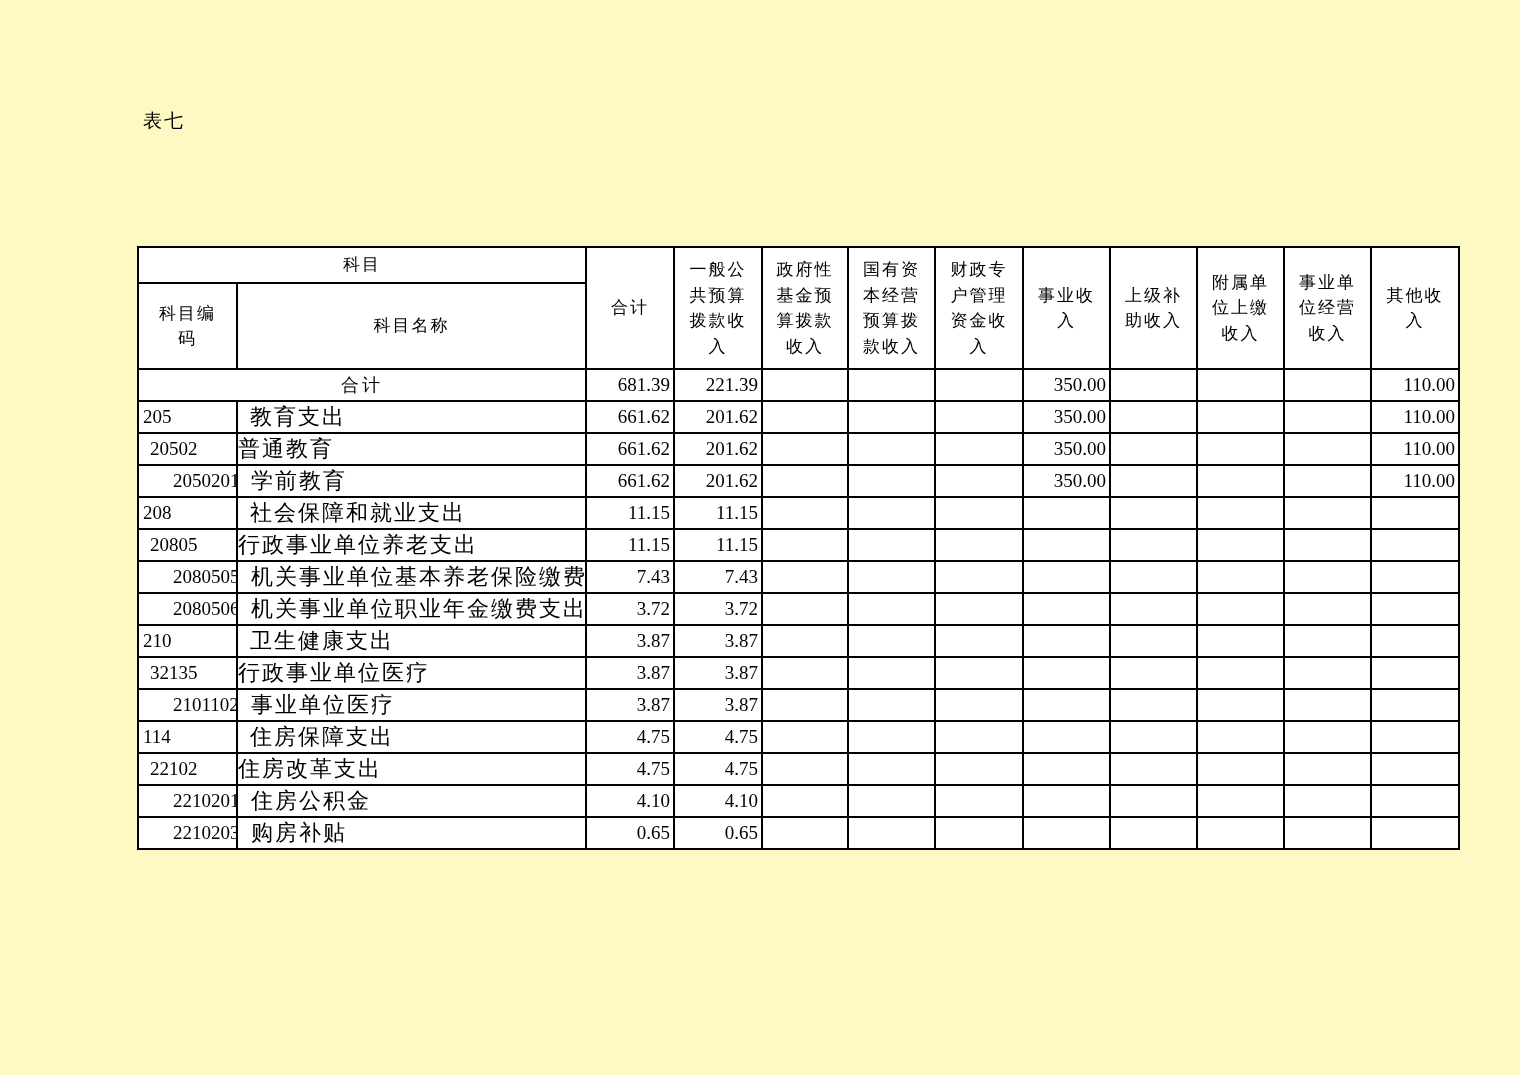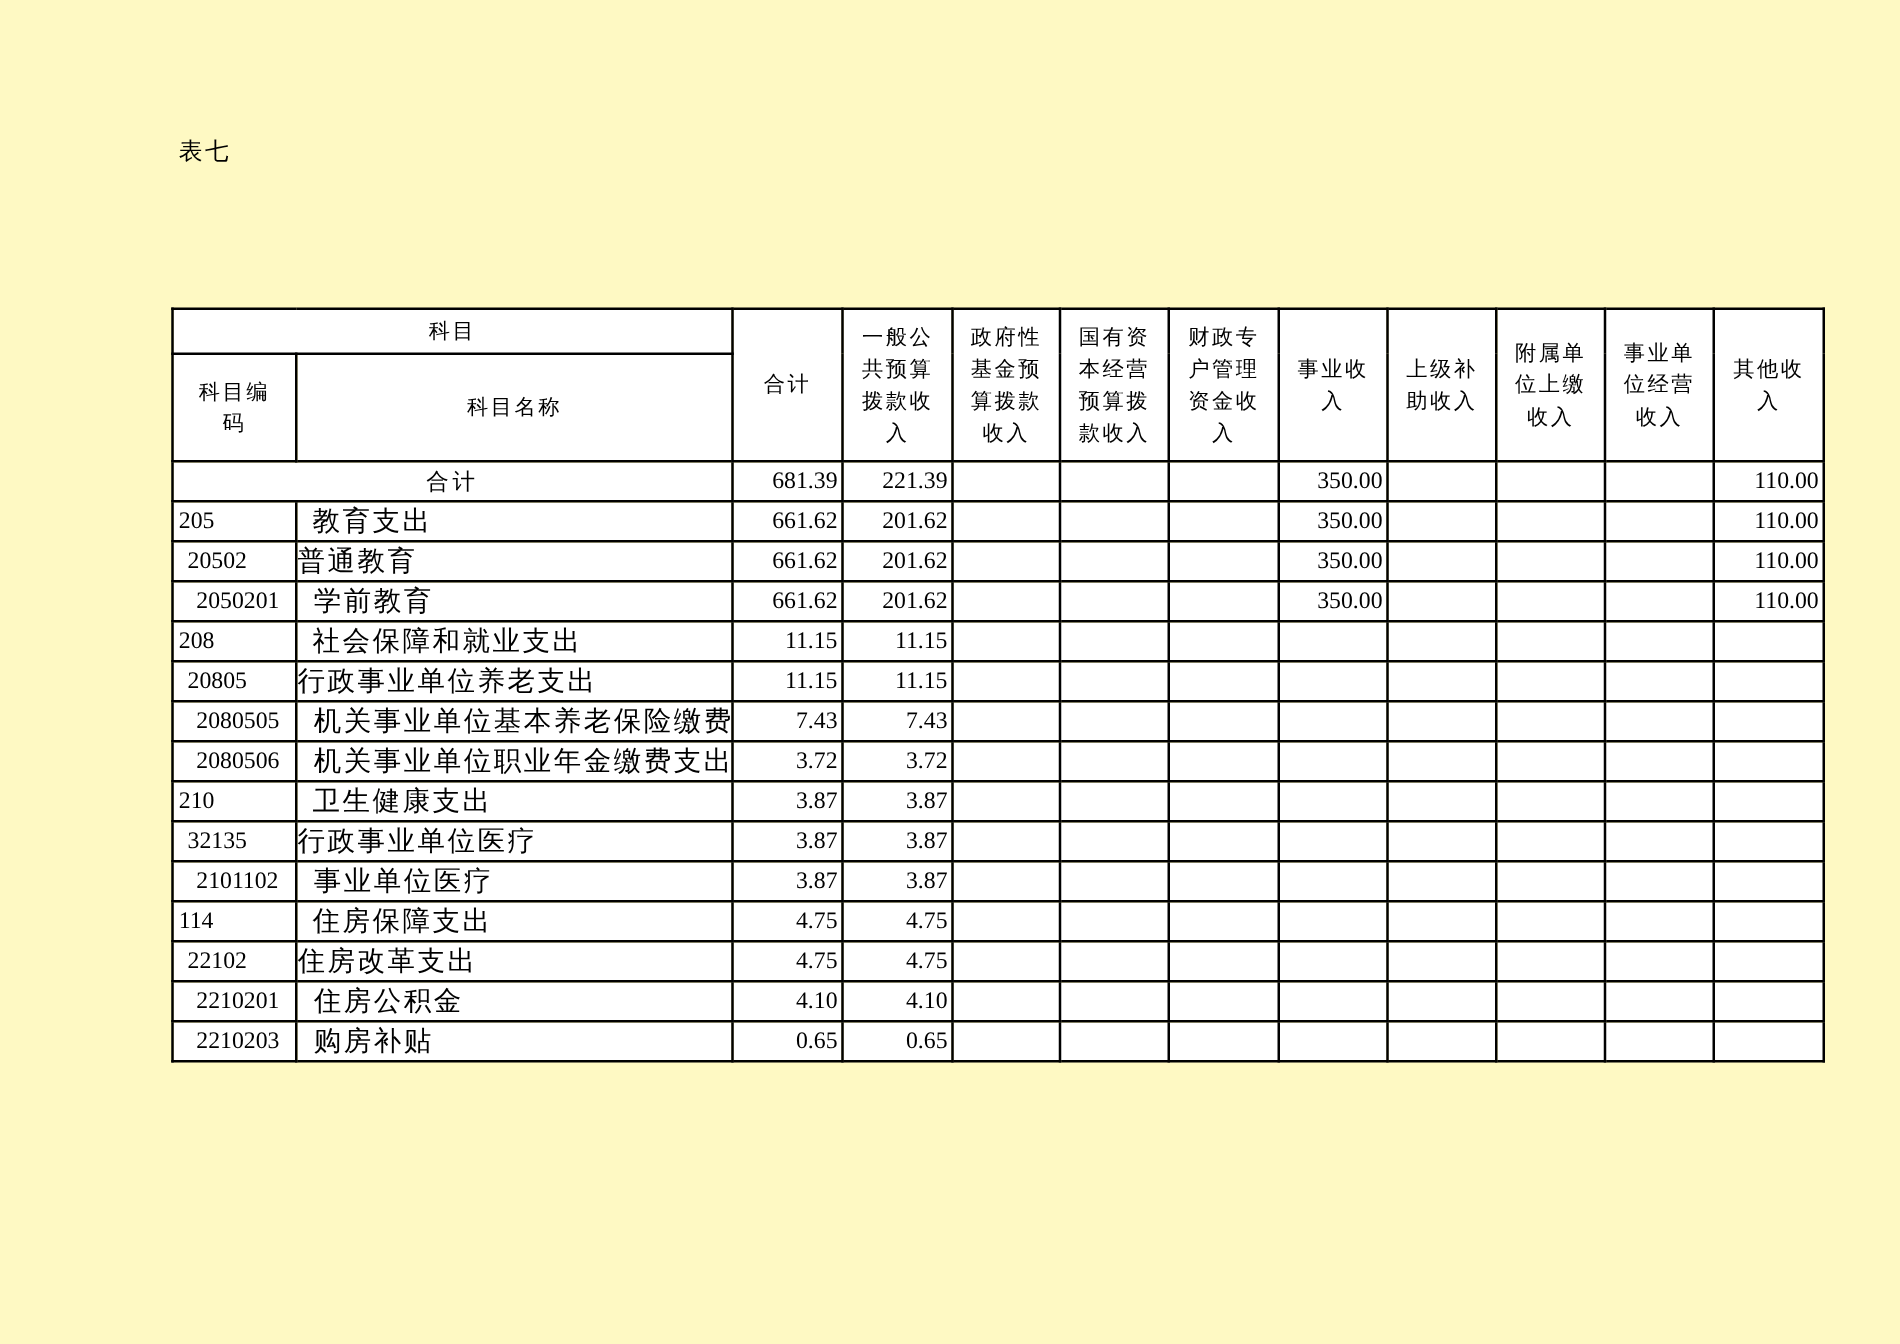--- a/index.html
+++ b/index.html
@@ -92,21 +92,21 @@
     white-space: nowrap;
   }
   td.total-cell {
     font-size: 18px;
     text-align: center;
     vertical-align: middle;
     letter-spacing: 3px;
   }
   td.code-cell.indent-0 { padding-left: 4px; }
   td.code-cell.indent-1 { padding-left: 11px; }
-  td.code-cell.indent-2 { padding-left: 18px; margin-left: 46px; }
+  td.code-cell.indent-2 { padding-left: 34px; margin-left: 46px; }
   td.name-cell.indent-0 { padding-left: 12px; }
   td.name-cell.indent-1 { }
   td.name-cell.indent-2 { padding-left: 13px; }
   .footnote {
     position: absolute;
     left: 143px;
     top: 849px;
     font-size: 17px;
     letter-spacing: 2px;
   }

